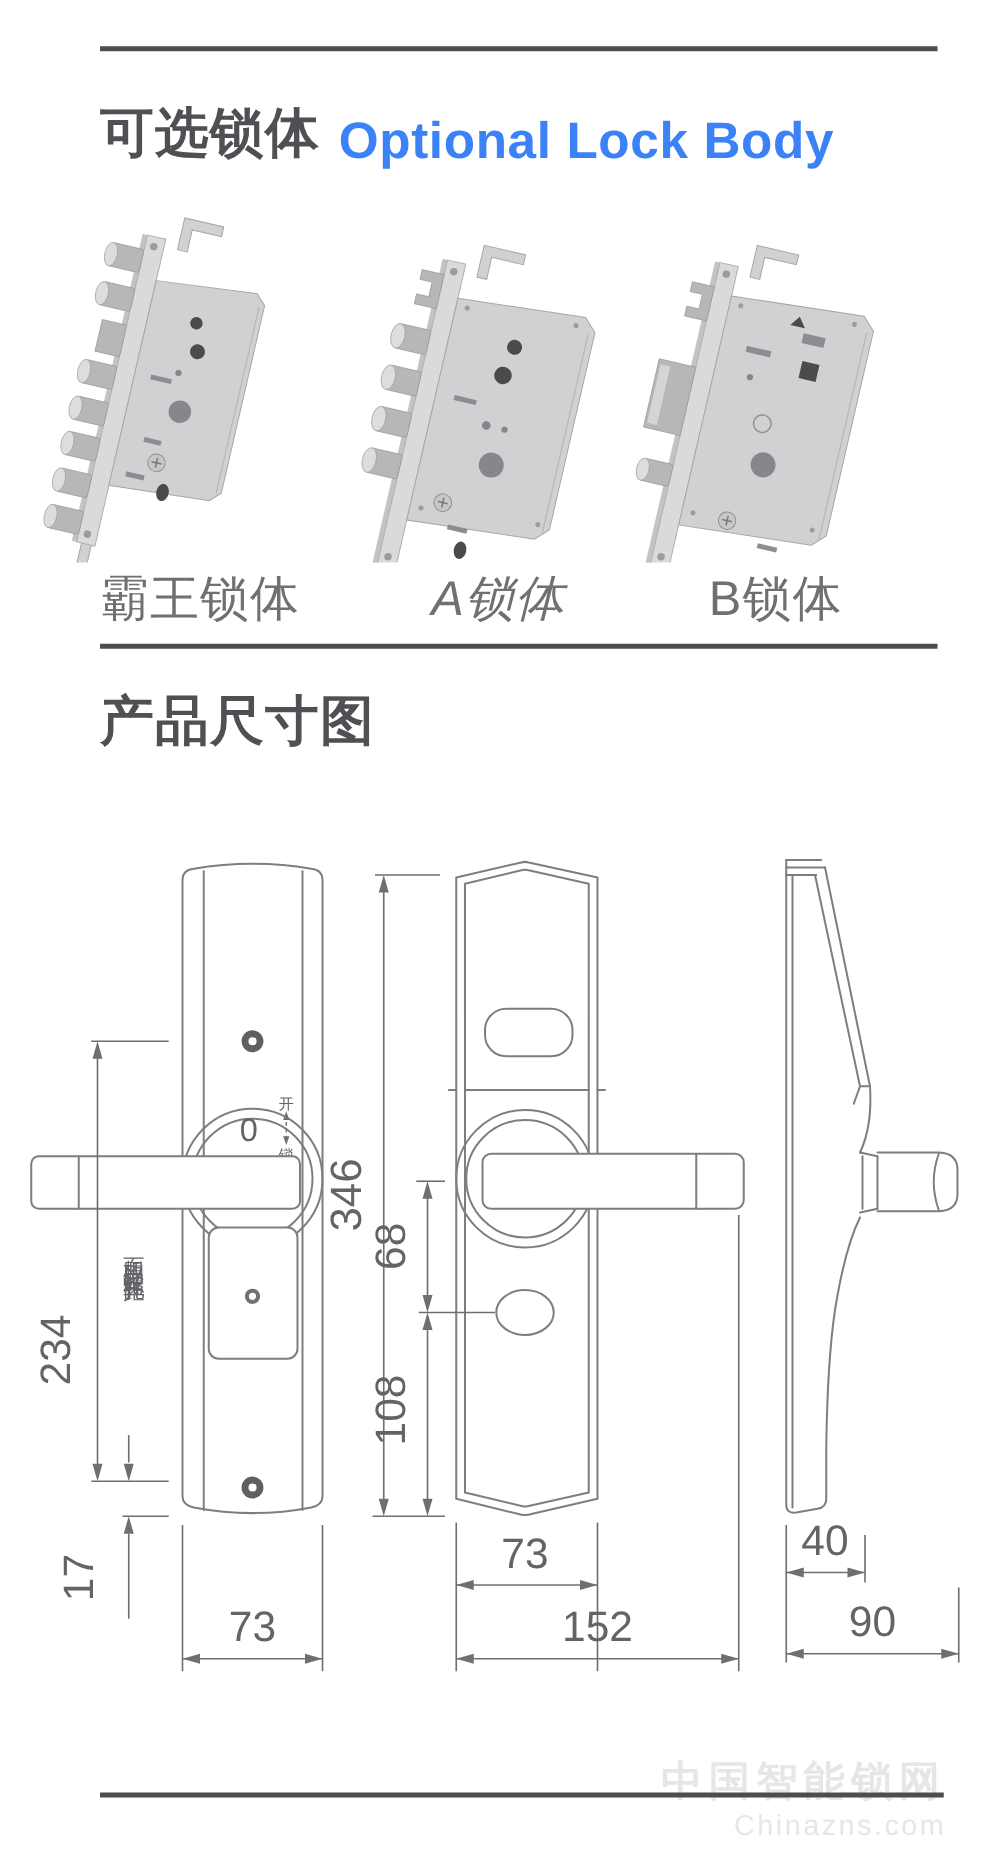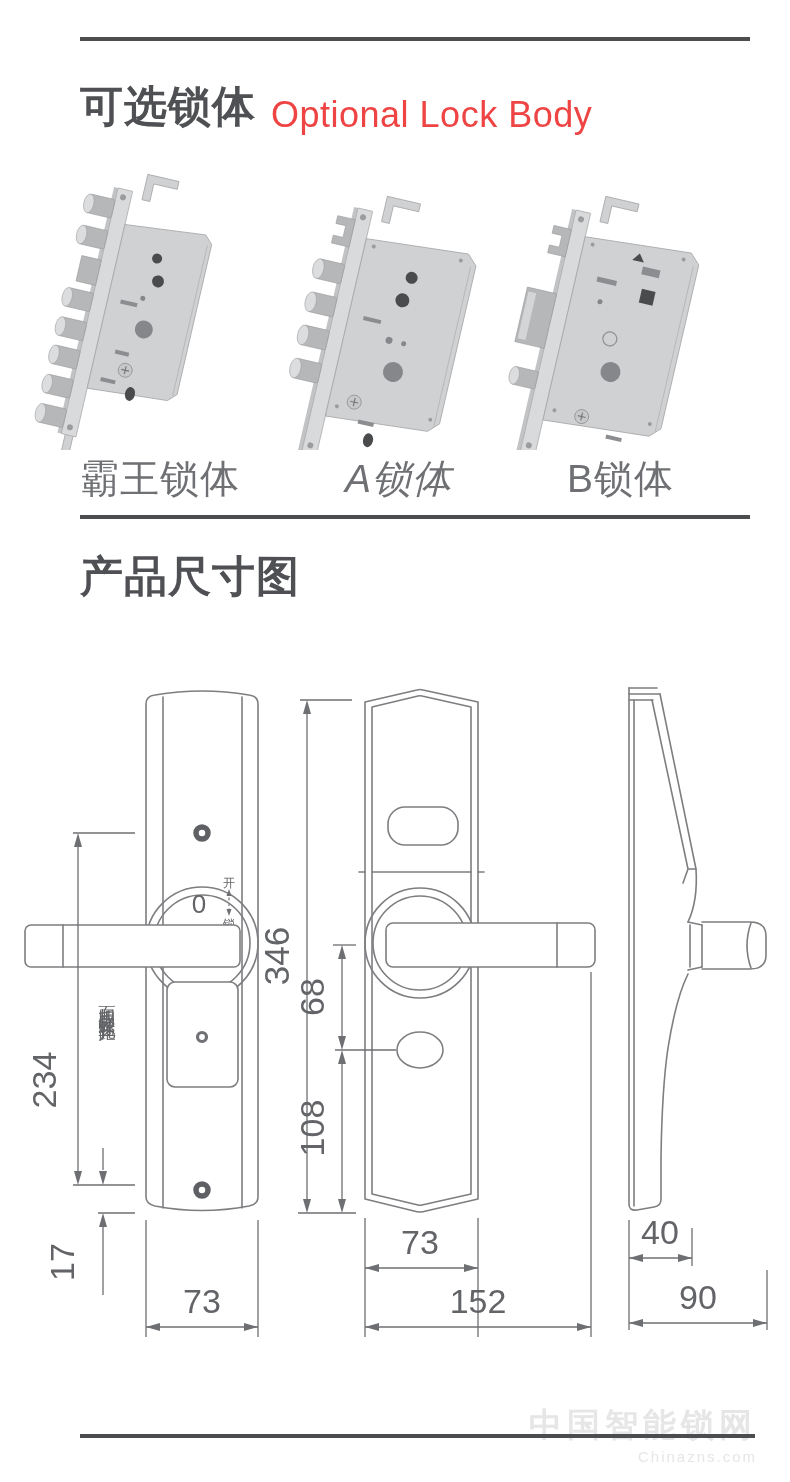--- a/index.html
+++ b/index.html
@@ -1,25 +1,25 @@
 <!DOCTYPE html>
 <html><head>
 <meta charset="utf-8">
 <style>
   html,body{margin:0;padding:0;background:#ffffff;}
   .page{position:relative;width:790px;height:1482px;background:#ffffff;overflow:hidden;
         font-family:"Liberation Sans",sans-serif;}
   .rule{position:absolute;left:80px;width:670px;height:4px;background:#4c4d4f;}
   .sec-title{position:absolute;left:80px;display:flex;align-items:flex-end;gap:15px;white-space:nowrap;}
   .sec-title .cn{font-size:43px;font-weight:bold;color:#4f5053;letter-spacing:1px;}
-  .sec-title .en{font-size:36px;font-weight:400;color:#ef4444;letter-spacing:0.5px;}
+  .sec-title .en{font-size:41px;font-weight:700;color:#3b82f6;letter-spacing:0.5px;}
   .lock-label{position:absolute;top:452px;font-size:39px;color:#6f7073;letter-spacing:1px;}
   .wm{position:absolute;right:33px;text-align:right;color:#e6e6e7;line-height:1;}
   .wm .l1{font-size:33px;letter-spacing:5px;font-weight:bold;}
-  .wm .l2{font-size:15px;letter-spacing:2px;}
+  .wm .l2{font-size:23px;letter-spacing:2px;}
   
   .s{stroke:#7d7e81;stroke-width:1.6;fill:none;stroke-linejoin:round;stroke-linecap:round;}
   .sw{stroke:#7d7e81;stroke-width:1.6;fill:#ffffff;stroke-linejoin:round;}
   .d{stroke:#6e6f72;stroke-width:1.3;fill:none;stroke-linecap:butt;}
   .dd{stroke:#6e6f72;stroke-width:1.1;fill:none;stroke-dasharray:3 2.5;}
   .a{fill:#6e6f72;stroke:none;}
   text.t{fill:#636467;font-family:"Liberation Sans",sans-serif;}
   .t34{font-size:34px;}
   .t35{font-size:35px;}
   .t26{font-size:26px;}

